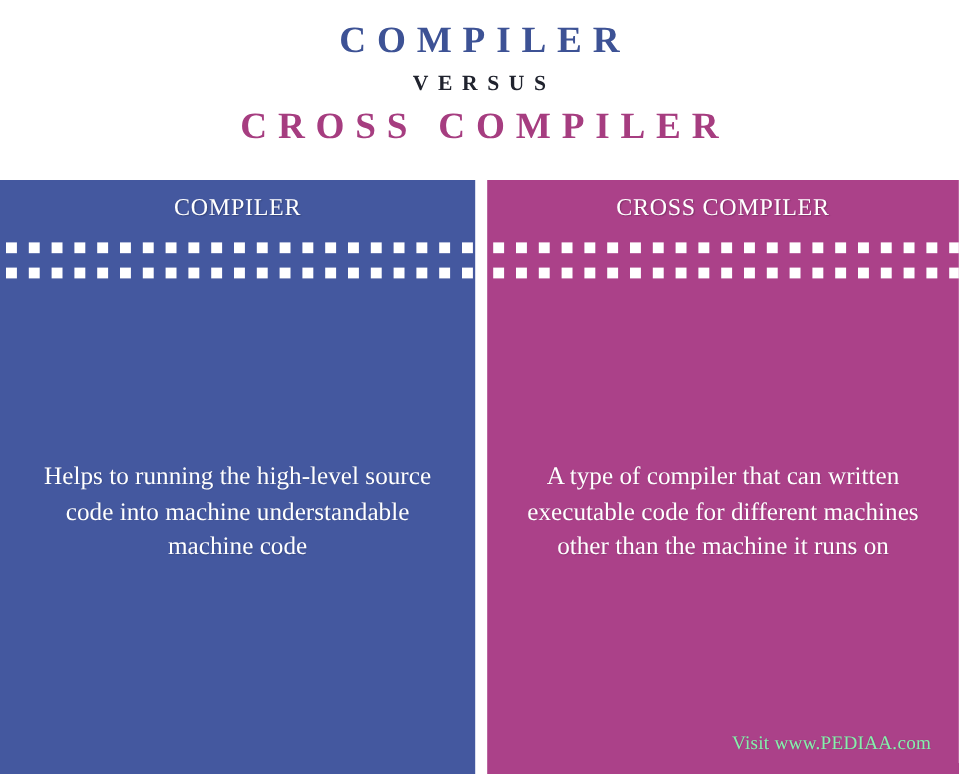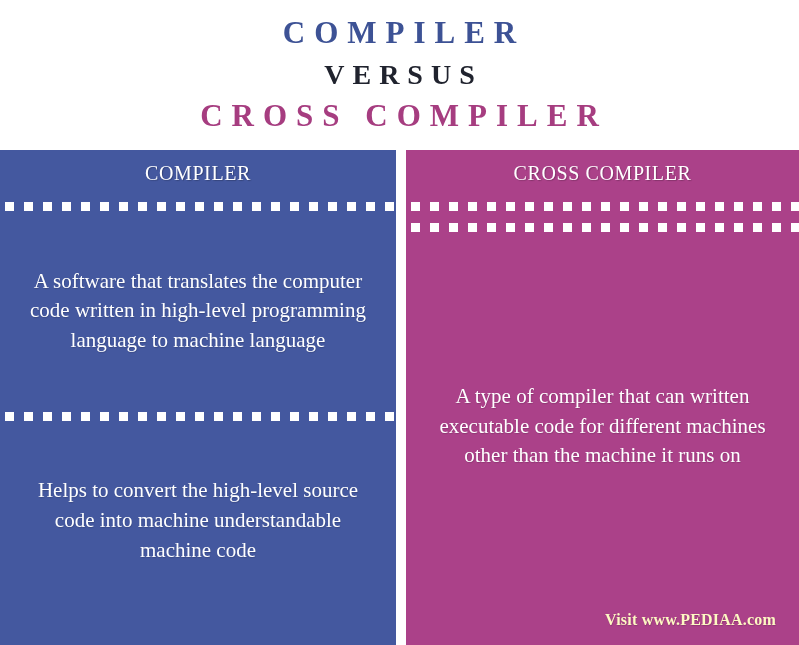--- a/index.html
+++ b/index.html
@@ -41,21 +41,21 @@
     font-weight: bold;
     letter-spacing: 9px;
     line-height: 1.05;
     text-indent: 9px;
     white-space: nowrap;
   }
   .title-top {
     color: #3d5295;
   }
   .title-versus {
-    font-size: 28px;
+    font-size: 18px;
     font-weight: bold;
     letter-spacing: 8px;
     text-indent: 8px;
     color: #20232e;
     margin-top: 9px;
     white-space: nowrap;
     text-align: center;
   }
   .title-bottom {
     color: #a63d80;
@@ -128,47 +128,45 @@
     text-shadow: 0.5px 0.5px 1px rgba(0,0,0,0.16);
   }
   .cell-row2 {
     padding-bottom: 34px;
   }
 
   .footer-credit {
     position: absolute;
     right: 23px;
     bottom: 16px;
-    color: #fef9c3;
+    color: #86efac;
     font-size: 16px;
     letter-spacing: 0.2px;
     white-space: nowrap;
     text-shadow: 0.5px 0.5px 1px rgba(0,0,0,0.16);
-    font-weight: bold;
   }
 </style>
 </head>
 <body>
 
 <div id="page">
 
   <div class="title-block">
     <div class="title-main title-top">COMPILER</div>
     <div class="title-versus">VERSUS</div>
     <div class="title-main title-bottom">CROSS COMPILER</div>
   </div>
 
   <div class="table">
 
     <div class="col col-left">
       <div class="col-header">COMPILER</div>
       <div class="divider"></div>
-      <div class="cell">A software that translates the computer code written in high-level programming language to machine language</div>
       <div class="divider"></div>
-      <div class="cell cell-row2">Helps to convert the high-level source code into machine understandable machine code</div>
+      <div class="cell cell-row2">Helps to running the high-level source code into machine understandable machine code</div>
     </div>
 
     <div class="col-gap"></div>
 
     <div class="col col-right">
       <div class="col-header">CROSS COMPILER</div>
       <div class="divider"></div>
       <div class="divider"></div>
       <div class="cell cell-row2">A type of compiler that can written executable code for different machines other than the machine it runs on</div>
       <div class="footer-credit">Visit www.PEDIAA.com</div>

